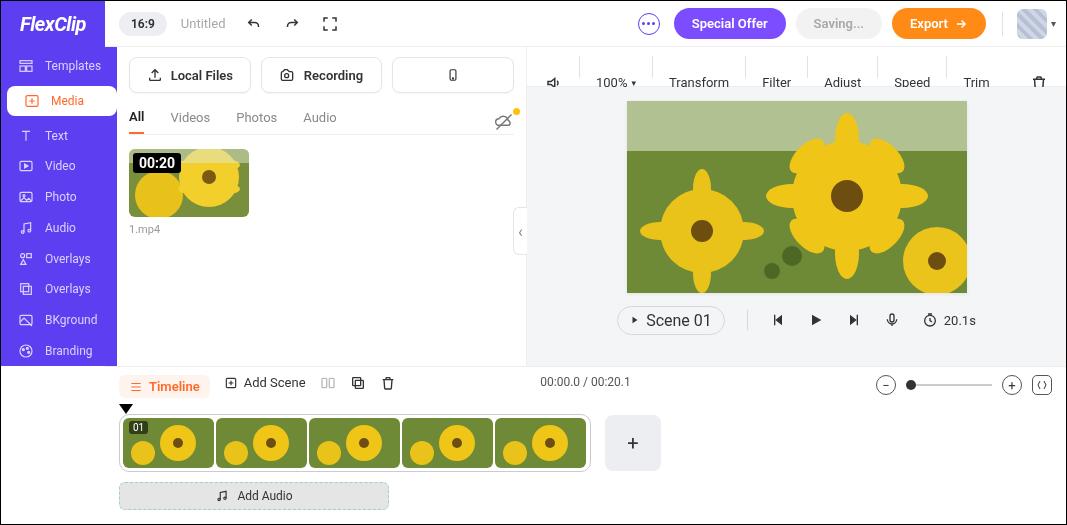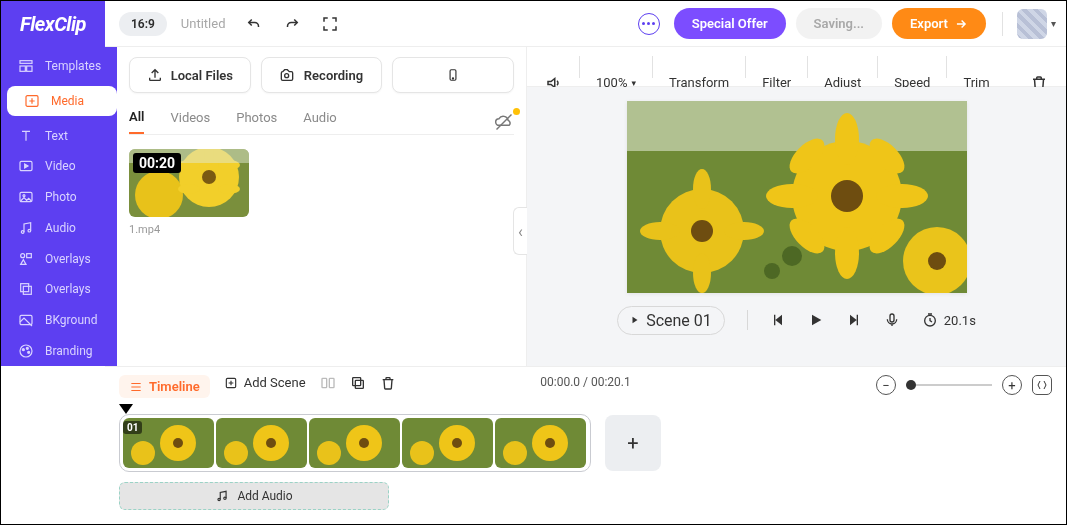--- a/index.html
+++ b/index.html
@@ -76,21 +76,21 @@
   .circle-btn{width:20px;height:20px;border:1.5px solid #555;border-radius:50%;display:flex;align-items:center;justify-content:center;font-size:13px;cursor:pointer; line-height:1;}
   .zoom-track{width:86px;height:2px;background:#ccc;position:relative;}
   .zoom-knob{position:absolute;left:0;top:-4px;width:10px;height:10px;border-radius:50%;background:#333;}
   .square-btn{width:20px;height:20px;border:1.5px solid #555;border-radius:5px;display:flex;align-items:center;justify-content:center;cursor:pointer;}
 
   .strip-area{position:relative; margin-top:16px;}
   .playhead{position:absolute; left:0; top:-10px; width:0;height:0;border-left:7px solid transparent;border-right:7px solid transparent;border-top:10px solid #000;}
   .strip{display:flex;gap:2px;padding:3px;border:1px solid #c9cbd1;border-radius:10px;width:472px;}
   .frame{width:91px;height:50px;border-radius:6px;overflow:hidden;position:relative;}
   .frame svg{width:100%;height:100%;}
-  .frame .num{position:absolute;top:3px;left:0;background:rgba(0,0,0,0.55);color:#fff;font-size:10px;font-weight:700;padding:1px 4px;border-radius:3px;}
+  .frame .num{position:absolute;top:3px;left:6px;background:rgba(0,0,0,0.55);color:#fff;font-size:10px;font-weight:400;padding:1px 4px;border-radius:3px;}
   .add-scene-box{width:56px;height:56px;border-radius:8px;background:#eceef1;display:flex;align-items:center;justify-content:center;font-size:20px;color:#333;margin-left:14px;cursor:pointer;}
   .strip-row{display:flex;align-items:center;}
   .add-audio{margin-top:10px;width:270px;border:1px dashed #9ad3c6;background:#e5e5e5;border-radius:6px;height:28px;display:flex;align-items:center;justify-content:center;gap:8px;font-size:12px;color:#333;cursor:pointer;}
   
   .layout{display:flex;flex-direction:column;height:100%;}
   .mid{flex:1;display:flex;min-height:0;}
   svg{display:block;}
 </style>
 </head>
 <body>

